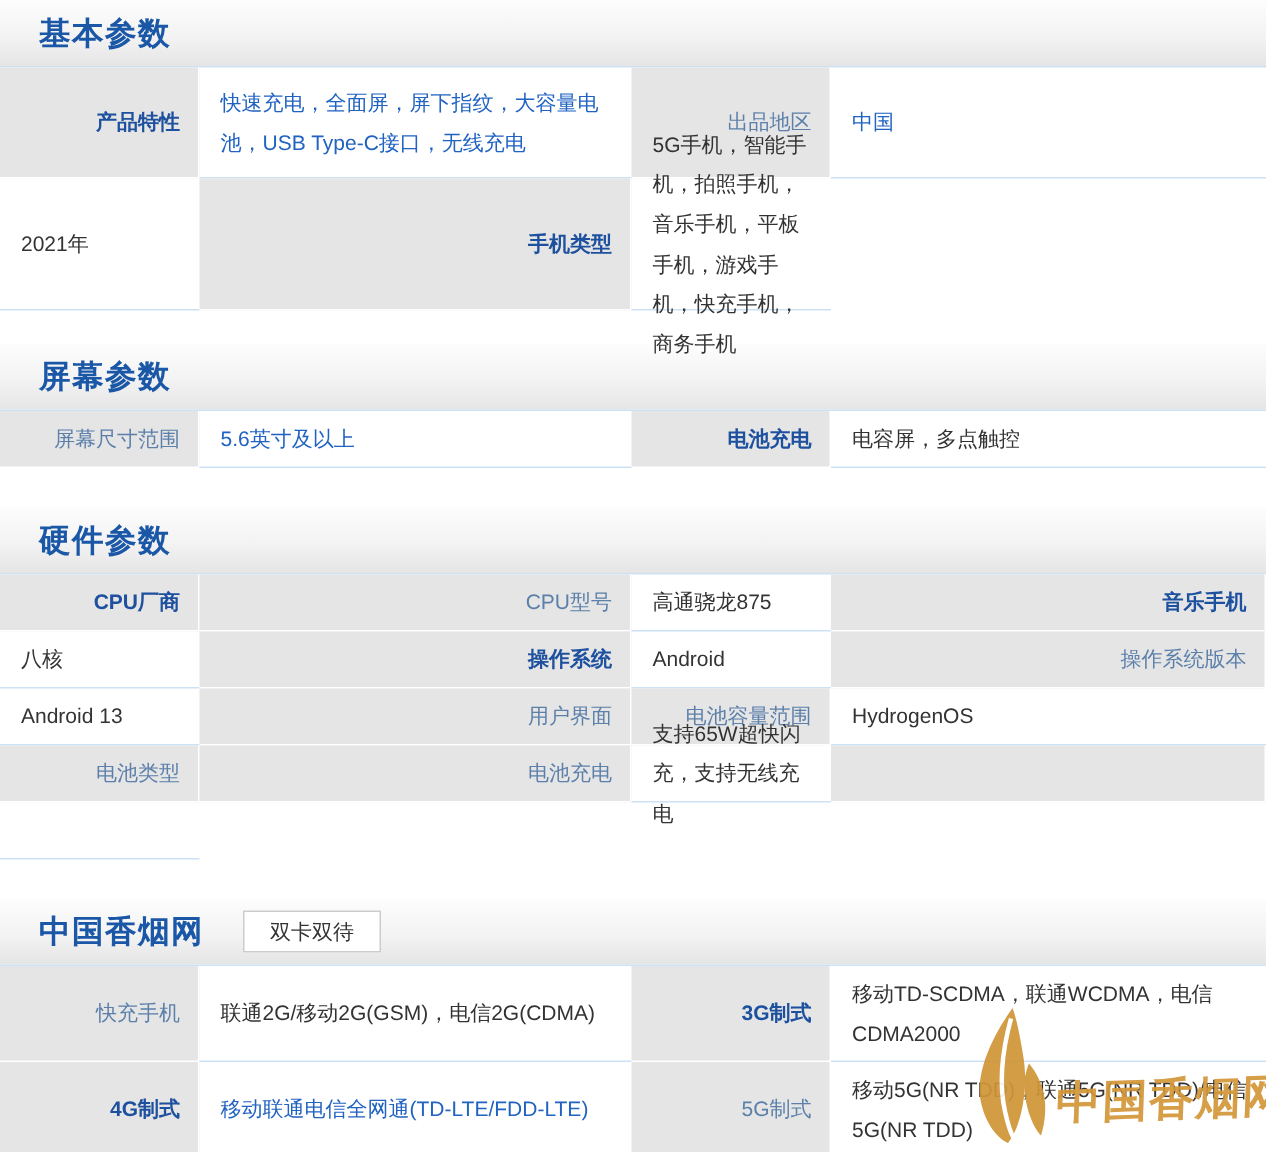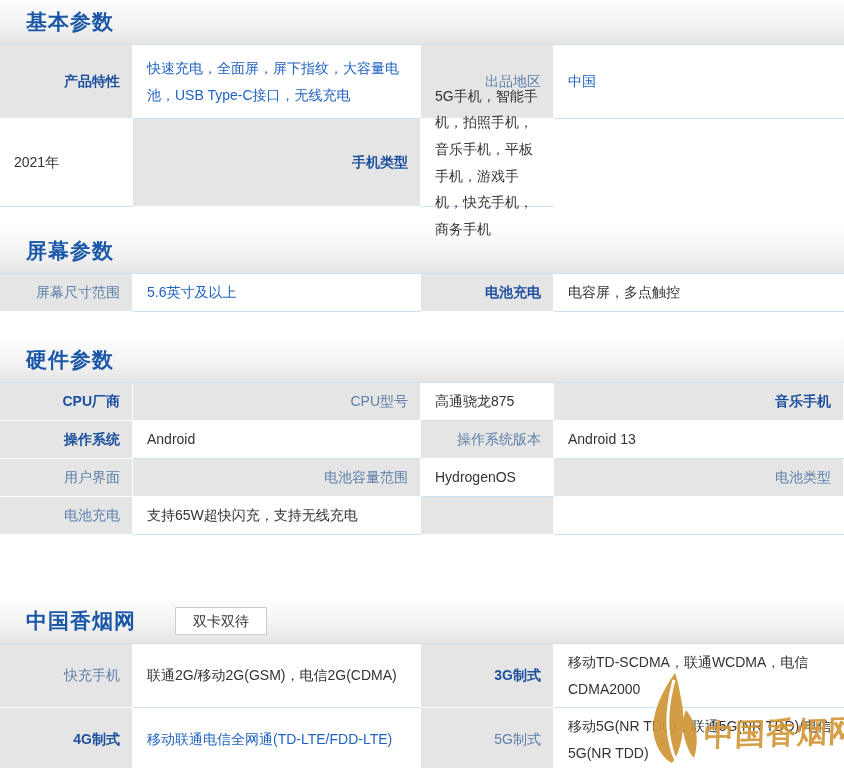--- a/index.html
+++ b/index.html
@@ -9,21 +9,21 @@
   }
   .section-header{
     height:44px;width:844px;box-sizing:border-box;
     background:linear-gradient(180deg,#fdfdfd 0%,#f3f3f3 55%,#e5e5e5 100%);
     display:flex;align-items:center;padding-left:14px;
   }
   .section-title{
     font-size:21px;font-weight:bold;color:#1b57a7;margin:12px;letter-spacing:1px;
   }
   .tag-btn{
-    margin-left:27px;background:#fff;border:1px solid #ccc;
+    margin-left:14px;background:#fff;border:1px solid #ccc;
     font-size:14px;color:#333;padding:5px 17px;line-height:1.2;cursor:pointer;
     font-family:"Liberation Sans","DejaVu Sans",sans-serif;
   }
   .spec-table{
     display:grid;grid-template-columns:133px 288px 133px 290px;
     border-top:1px solid #cde1f5;
   }
   .t1{grid-template-rows:74px 88px}
   .t2{grid-template-rows:38px}
   .t3{grid-template-rows:repeat(5,38px)}
@@ -91,20 +91,21 @@
 
 <div class="section-header">
   <h2 class="section-title">硬件参数</h2>
 </div>
 <div class="spec-table t3">
   <div class="cell lbl bold">CPU厂商</div>
   <div class="cell lbl">CPU型号</div>
   <div class="cell val">高通骁龙875</div>
 
   <div class="cell lbl bold">音乐手机</div>
+  <div class="cell val">八核</div>
   <div class="cell lbl bold">操作系统</div>
   <div class="cell val">Android</div>
 
   <div class="cell lbl">操作系统版本</div>
   <div class="cell val">Android 13</div>
   <div class="cell lbl">用户界面</div>
   <div class="cell lbl">电池容量范围</div>
 
   <div class="cell val">HydrogenOS</div>
   <div class="cell lbl">电池类型</div>

